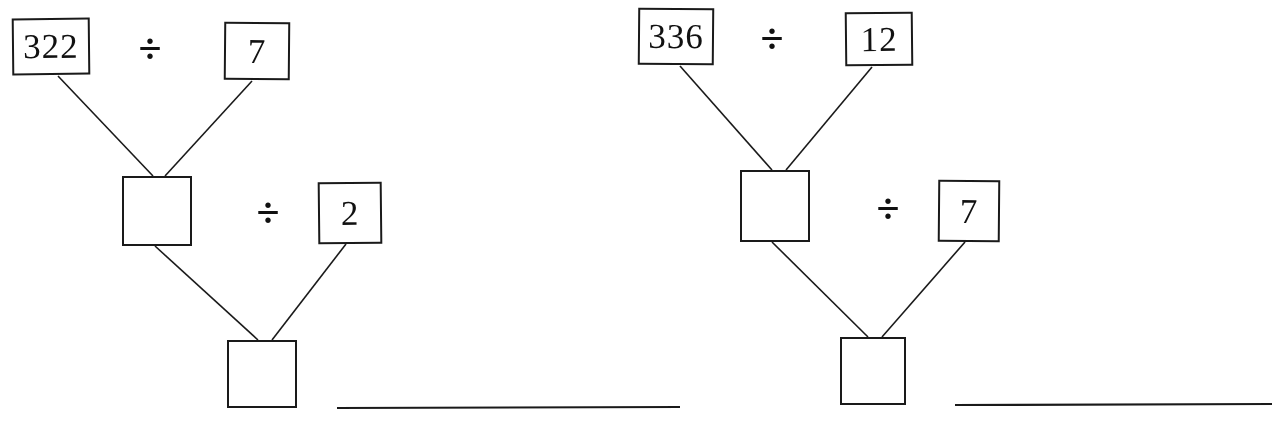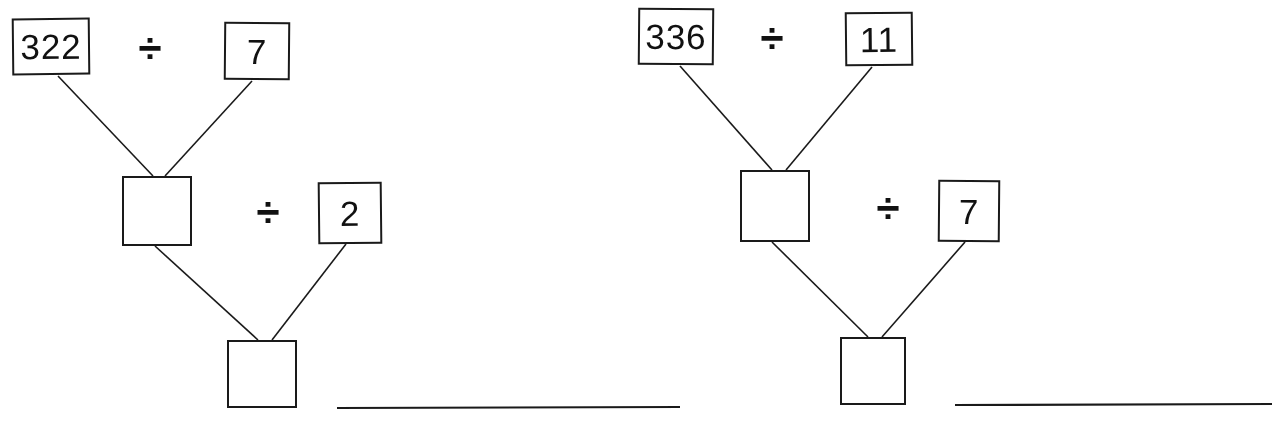--- a/index.html
+++ b/index.html
@@ -5,21 +5,21 @@
   html, body {
     margin: 0;
     padding: 0;
     background: #ffffff;
   }
   .canvas {
     position: relative;
     width: 1276px;
     height: 421px;
     background: #ffffff;
-    font-family: Liberation Sans, sans-serif;
+    font-family: Liberation Serif, serif;
     color: #1a1a1a;
     overflow: hidden;
   }
   .lines-svg {
     position: absolute;
     left: 0;
     top: 0;
     width: 1276px;
     height: 421px;
     pointer-events: none;
@@ -104,21 +104,21 @@
 
   <div>
 
     <div class="box tilt-b" style="left:638px; top:8px; width:76px; height:57px;text-align:right;">
       <span class="num">336</span>
     </div>
 
     <div class="opsign" style="left:752px; top:12px; width:40px; height:53px;">÷</div>
 
     <div class="box tilt-a" style="left:845px; top:12px; width:68px; height:54px;">
-      <span class="num">11</span>
+      <span class="num">12</span>
     </div>
 
     <div class="box" style="left:740px; top:170px; width:70px; height:72px;">
       <span class="num"></span>
     </div>
 
     <div class="opsign" style="left:868px; top:182px; width:40px; height:53px;">÷</div>
 
     <div class="box tilt-b" style="left:938px; top:180px; width:62px; height:62px;">
       <span class="num">7</span>

